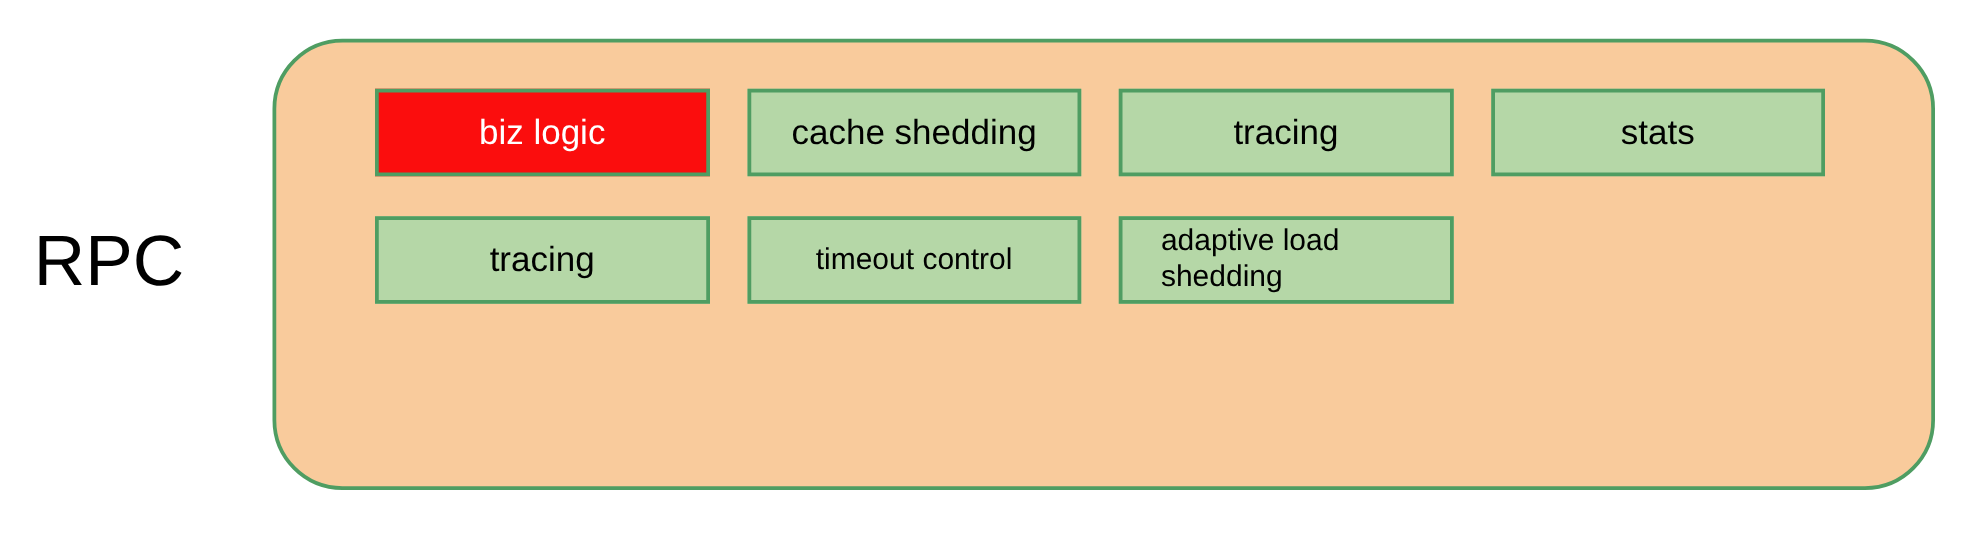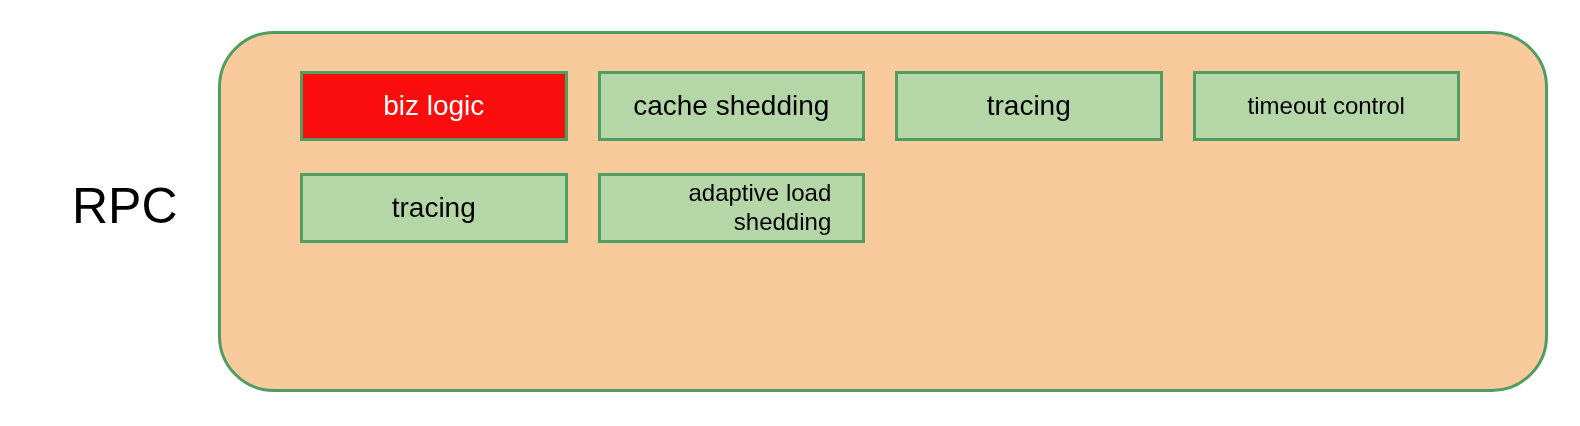--- a/index.html
+++ b/index.html
@@ -12,25 +12,24 @@
     position: relative;
     width: 1580px;
     height: 426px;
     background: #ffffff;
     overflow: hidden;
   }
   .rpc-label {
     position: absolute;
     left: 27px;
     top: 181px;
-    font-size: 50px;
+    font-size: 57px;
     line-height: 1;
     color: var(--text, #000);
     letter-spacing: 0px;
-    margin-left: 45px;
   }
   .container {
     position: absolute;
     left: 218px;
     top: 31px;
     width: 1330px;
     height: 361px;
     box-sizing: border-box;
     background: var(--container-fill, #f9cb9c);
     border: 3px solid var(--container-border, #4f9d62);
@@ -48,21 +47,21 @@
     column-gap: 30px;
     row-gap: 32px;
   }
   .box {
     box-sizing: border-box;
     background: var(--box-fill, #b5d7a7);
     border: 3px solid var(--box-border, #4f9d62);
     display: flex;
     align-items: center;
     justify-content: center;
-    text-align: right;
+    text-align: left;
     font-size: 28px;
     line-height: 1.2;
     color: var(--text, #000);
   }
   .box.highlight {
     background: var(--highlight-fill, #fb0d0d);
     color: var(--highlight-text, #fff);
   }
   .box.small { font-size: 24px; }
   .box.wrap .label { max-width: 200px; }
@@ -85,28 +84,31 @@
       <div class="box">
         <span class="label">cache shedding</span>
       </div>
 
       <div class="box">
         <span class="label">tracing</span>
       </div>
 
 
 
+      <div class="box">
+        <span class="label">stats</span>
+      </div>
 
+
+      <div class="box">
+        <span class="label">tracing</span>
+      </div>
 
       <div class="box small">
         <span class="label">timeout control</span>
-      </div>
-
-      <div class="box">
-        <span class="label">tracing</span>
       </div>
 
 
       <div class="box small wrap">
         <span class="label">adaptive load shedding</span>
       </div>
 
     </div>
   </div>
 </div>

